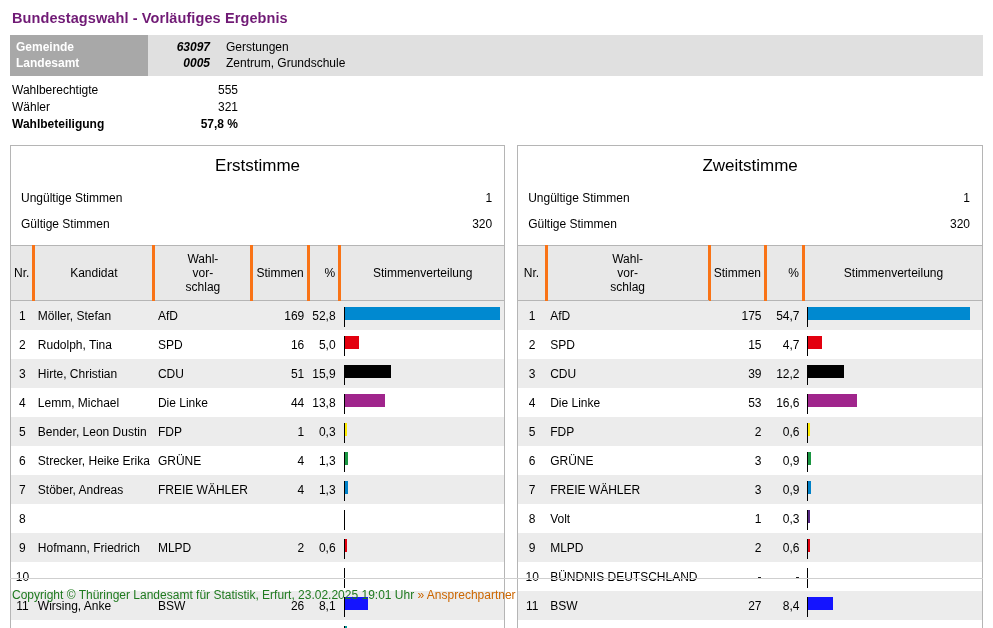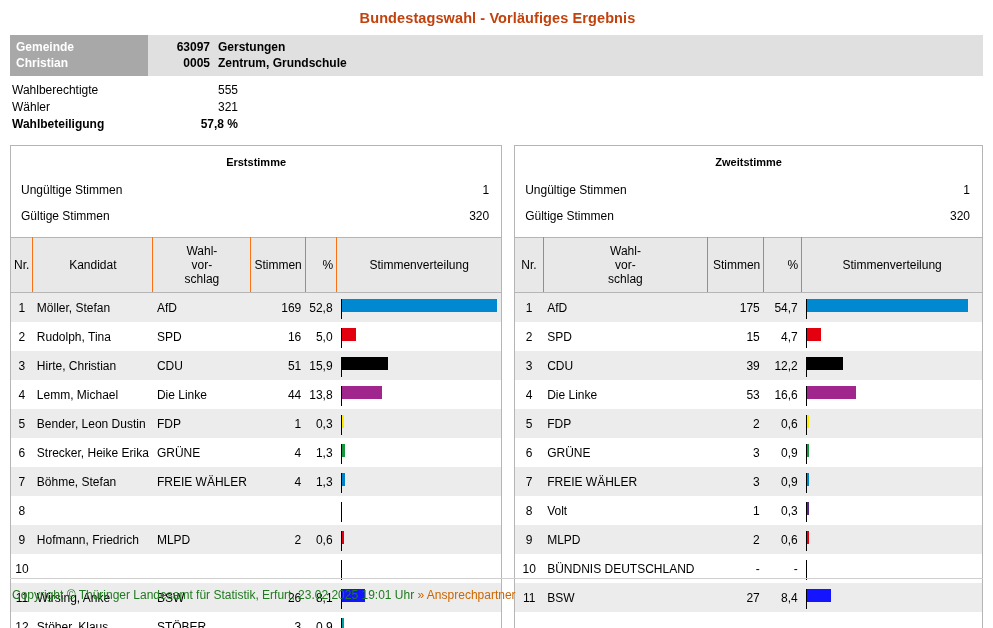--- a/index.html
+++ b/index.html
@@ -15,26 +15,25 @@
     color: #000000;
     position: relative;
     overflow: hidden;
   }
   .page {
     padding: 8px 10px 0 10px;
     box-sizing: border-box;
     width: 993px;
   }
   .title {
-    color: #c2410c;
+    color: #701a75;
     font-size: 14.5px;
     font-weight: bold;
     margin: 2px 0 9px 2px;
     letter-spacing: 0.1px;
-    text-align: center;
   }
   
   .idblock {
     display: flex;
     width: 973px;
     background: #e0e0e0;
     margin-bottom: 6px;
   }
   .idlabels {
     width: 138px;
@@ -49,23 +48,24 @@
     flex: 1;
     padding: 4px 6px 5px 0;
     box-sizing: border-box;
     line-height: 16px;
   }
   .idrow { display: flex; }
   .idnum {
     width: 62px;
     text-align: right;
     font-weight: bold;
-    padding-right: 8px;
-  }
-  .idname { font-weight: bold; }
+    padding-right: 16px;
+    font-style: italic;
+  }
+  .idname { font-weight: normal; }
 
   
   .stats {
     margin: 5px 0 0 2px;
     line-height: 17px;
   }
   .statrow { display: flex; }
   .statlabel { width: 128px; }
   .statval { width: 98px; text-align: right; }
   .statrow.bold { font-weight: bold; }
@@ -78,22 +78,22 @@
   }
   .panel {
     width: 510px;
     border: 1px solid #b5b5b5;
     box-sizing: border-box;
     background: #ffffff;
     position: relative;
   }
   .panel-title {
     text-align: center;
-    font-weight: bold;
-    font-size: 11px;
+    font-weight: normal;
+    font-size: 17px;
     padding: 10px 0 9px 0;
   }
   .panel-line {
     margin: 0 0 0 0;
     padding: 3px 12px 3px 10px;
     display: flex;
     line-height: 20px;
   }
   .panel-line .pl-label { flex: 1; }
   .panel-line .pl-val { width: 60px; text-align: right; }
@@ -102,21 +102,21 @@
   
   table.res {
     width: 100%;
     border-collapse: collapse;
     font-size: 12px;
   }
   table.res th {
     background: #e8e8e8;
     border-top: 1px solid #b5b5b5;
     border-bottom: 1px solid #b5b5b5;
-    border-right: 1px solid #f97316;
+    border-right: 3px solid #f97316;
     font-weight: normal;
     font-size: 12px;
     padding: 6px 3px;
     vertical-align: middle;
     height: 46px;
     box-sizing: border-box;
   }
   table.res th:last-child { border-right: none; }
   table.res td {
     padding: 3px 4px;
@@ -166,21 +166,21 @@
 </head>
 <body>
 
 <div class="page">
 
   <div class="title">Bundestagswahl - Vorläufiges Ergebnis</div>
 
   <div class="idblock">
     <div class="idlabels">
       <div>Gemeinde</div>
-      <div>Christian</div>
+      <div>Landesamt</div>
     </div>
     <div class="idvalues">
       <div class="idrow">
         <span class="idnum">63097</span>
         <span class="idname">Gerstungen</span>
       </div>
       <div class="idrow">
         <span class="idnum">0005</span>
         <span class="idname">Zentrum, Grundschule</span>
       </div>
@@ -296,21 +296,21 @@
               <td class="c-votes">4</td>
               <td class="c-pct">1,3</td>
               <td class="c-bar">
                 <div class="barcell">
                   <div class="bar" style="width: 3.83036px; background: rgb(26, 150, 65);"></div>
                 </div>
               </td>
             </tr>
             <tr class="alt">
               <td class="c-nr">7</td>
-              <td class="c-name">Böhme, Stefan</td>
+              <td class="c-name">Stöber, Andreas</td>
               <td class="c-party">FREIE WÄHLER</td>
               <td class="c-votes">4</td>
               <td class="c-pct">1,3</td>
               <td class="c-bar">
                 <div class="barcell">
                   <div class="bar" style="width: 3.83036px; background: rgb(0, 129, 200);"></div>
                 </div>
               </td>
             </tr>
             <tr>

